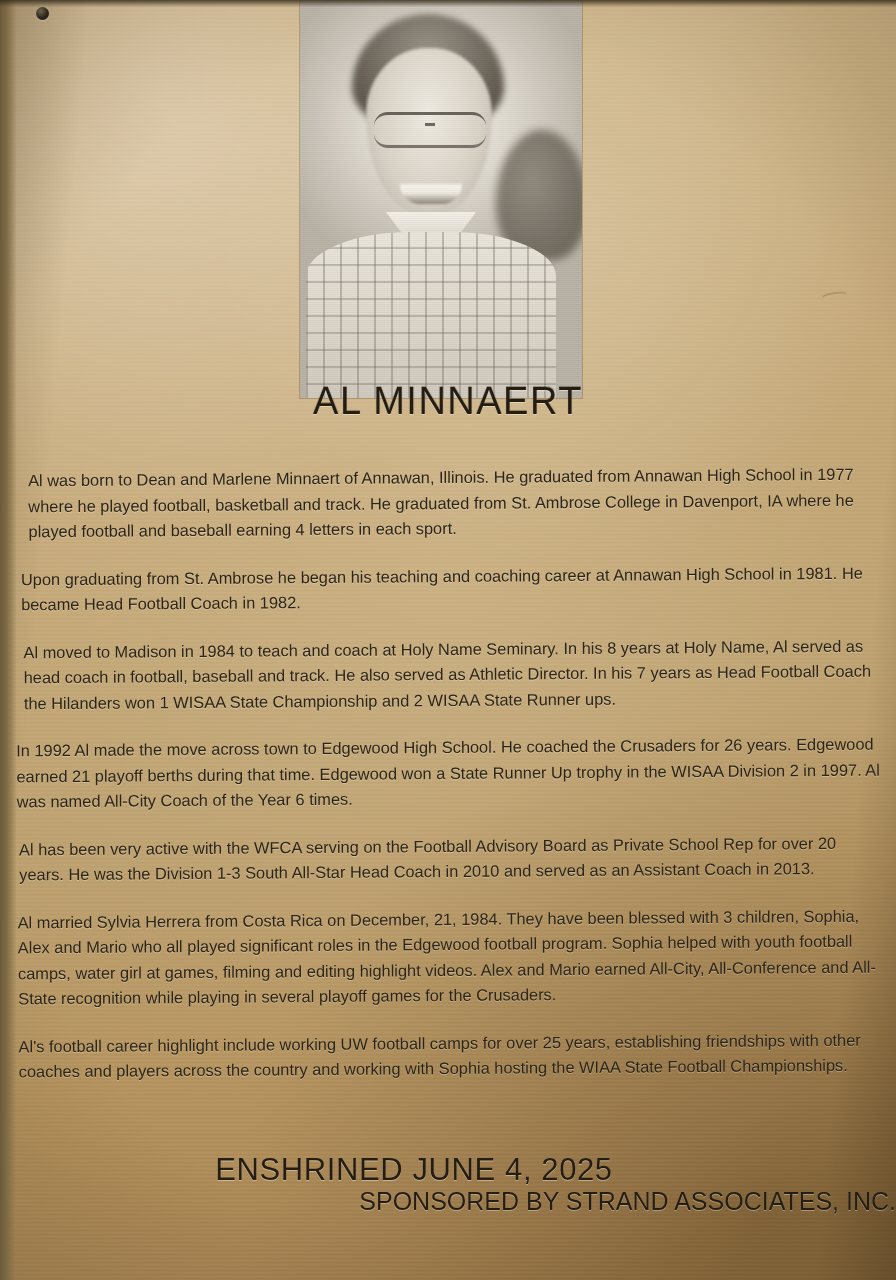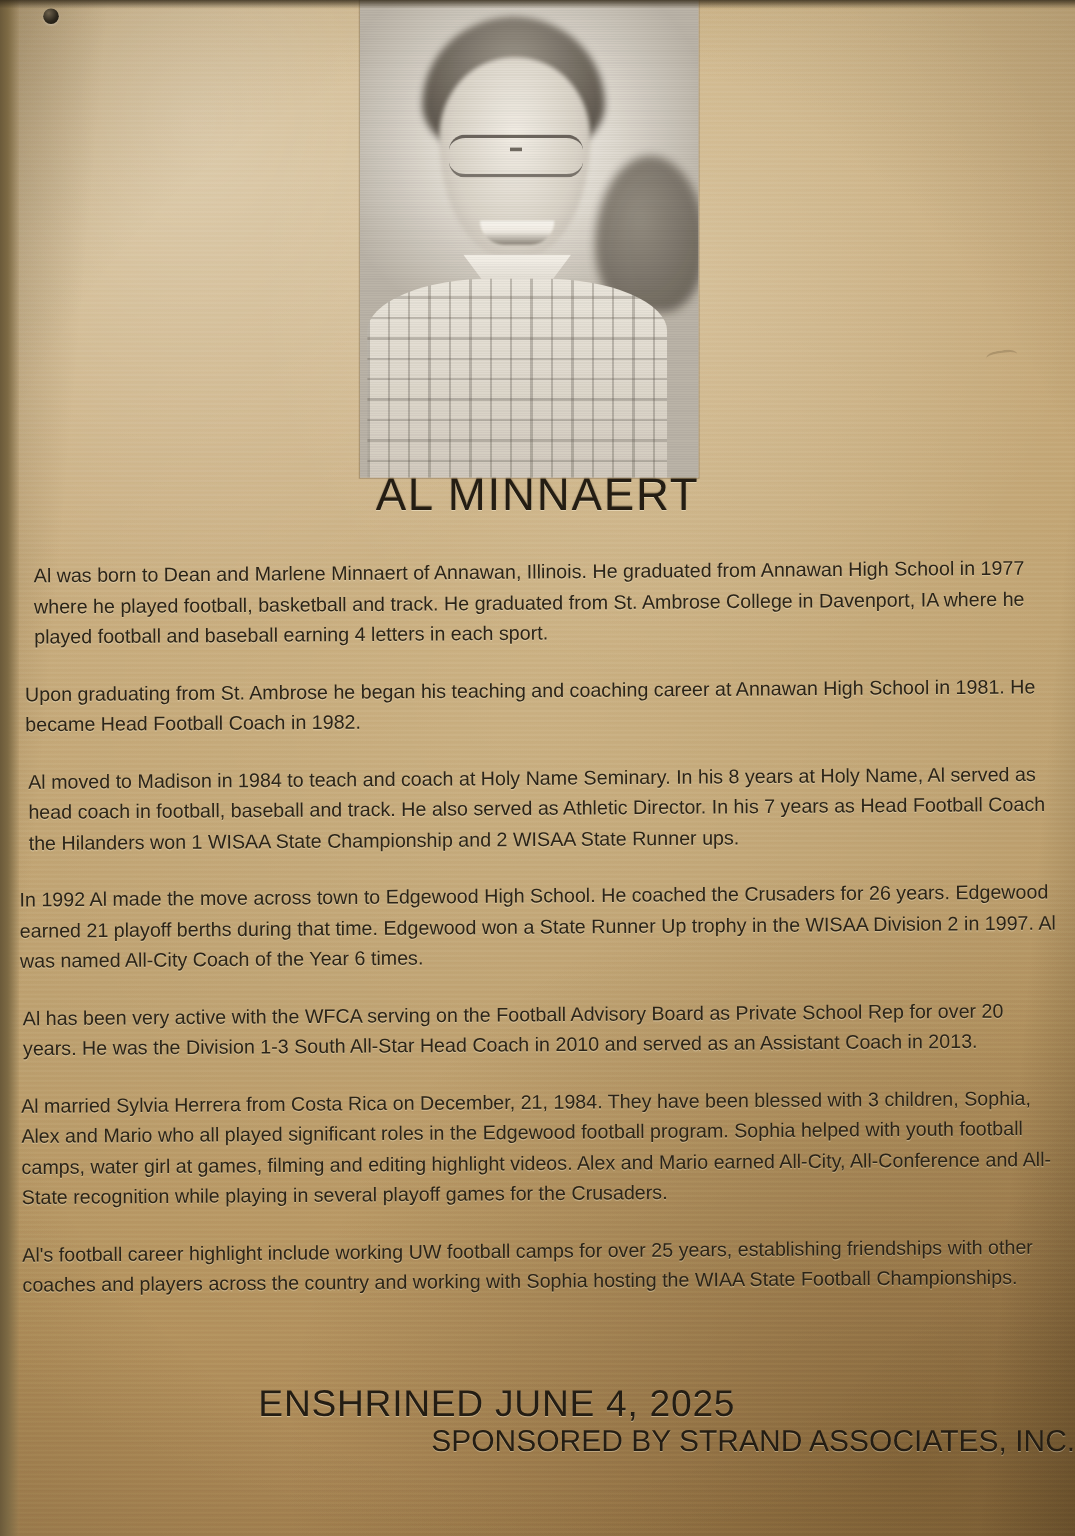--- a/index.html
+++ b/index.html
@@ -166,21 +166,21 @@
   }
 
   
   .content {
     position: absolute;
     inset: 0;
     z-index: 4;
   }
   .name {
     position: absolute;
-    top: 392px;
+    top: 380px;
     left: 0;
     width: 896px;
     text-align: center;
     font-size: 38px;
     letter-spacing: 1.5px;
     color: #241d13;
     text-shadow: 0 1px 0 rgba(255,248,225,0.45), 0 -1px 1px rgba(40,28,10,0.35);
   }
   .body-text {
     position: absolute;

